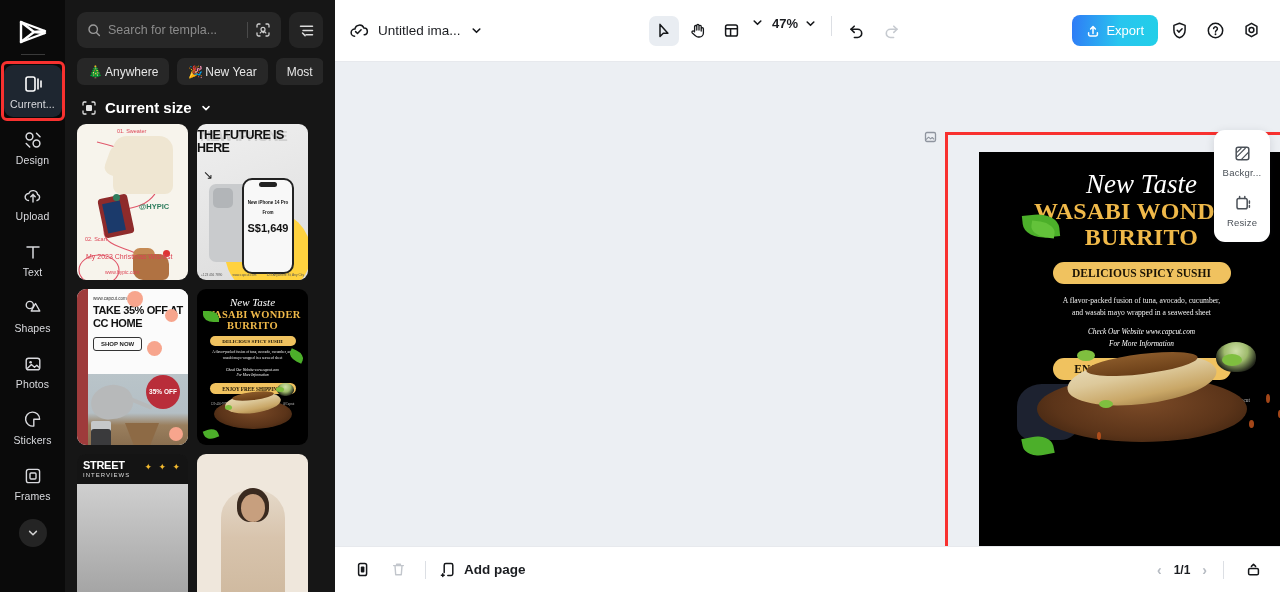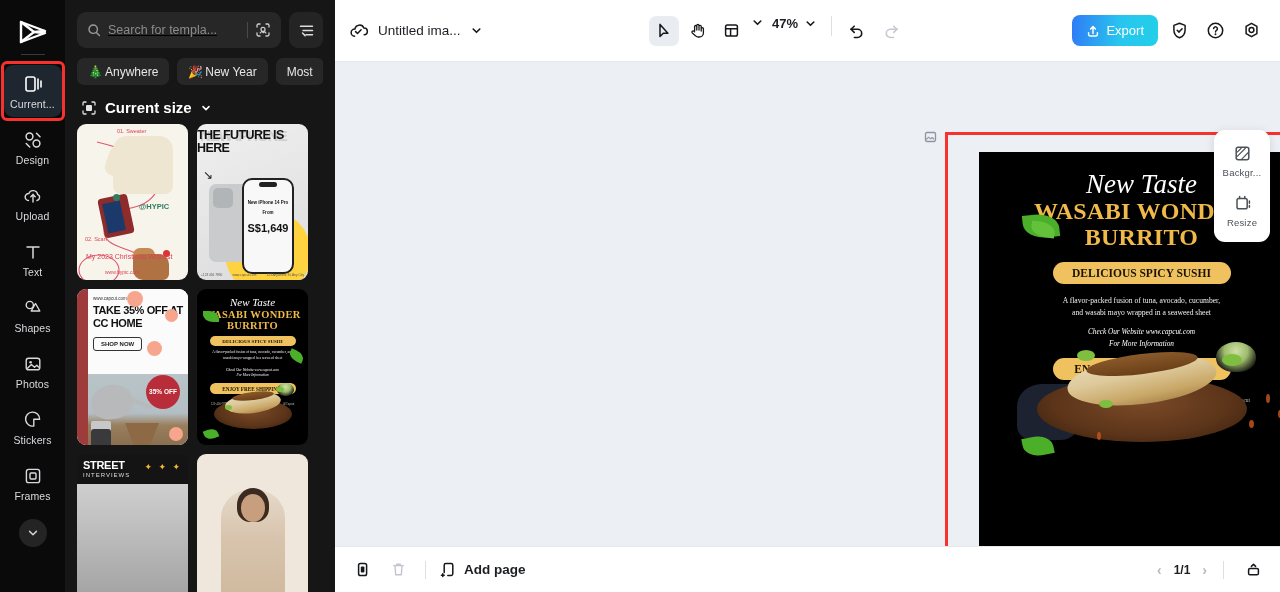--- a/index.html
+++ b/index.html
@@ -36,21 +36,21 @@
     width: 28px; height: 28px; border-radius: 50%; background: #242424;
     display: flex; align-items: center; justify-content: center; margin-top: 6px; cursor: pointer;
   }
 
   
   .panel {
     width: 270px; flex: 0 0 270px; height: 592px; background: #161616;
     position: relative; overflow: hidden;
   }
   .panel-top { padding: 12px 12px 0 12px; }
-  .search-row { display: flex; gap: 8px; align-items: center; text-decoration: underline; }
+  .search-row { display: flex; gap: 8px; align-items: center; }
   .search-box {
     flex: 1; height: 36px; background: #272727; border-radius: 9px;
     display: flex; align-items: center; padding: 0 10px; gap: 7px; cursor: text;
   }
   .search-box .sph { font-size: 12.5px; color: #8b8b8b; flex: 1; white-space: nowrap; overflow: hidden; }
   .search-div { width: 1px; height: 16px; background: #4a4a4a; }
   .filter-btn {
     width: 34px; height: 36px; background: #242424; border-radius: 9px;
     display: flex; align-items: center; justify-content: center; cursor: pointer; flex: 0 0 34px;
   }

